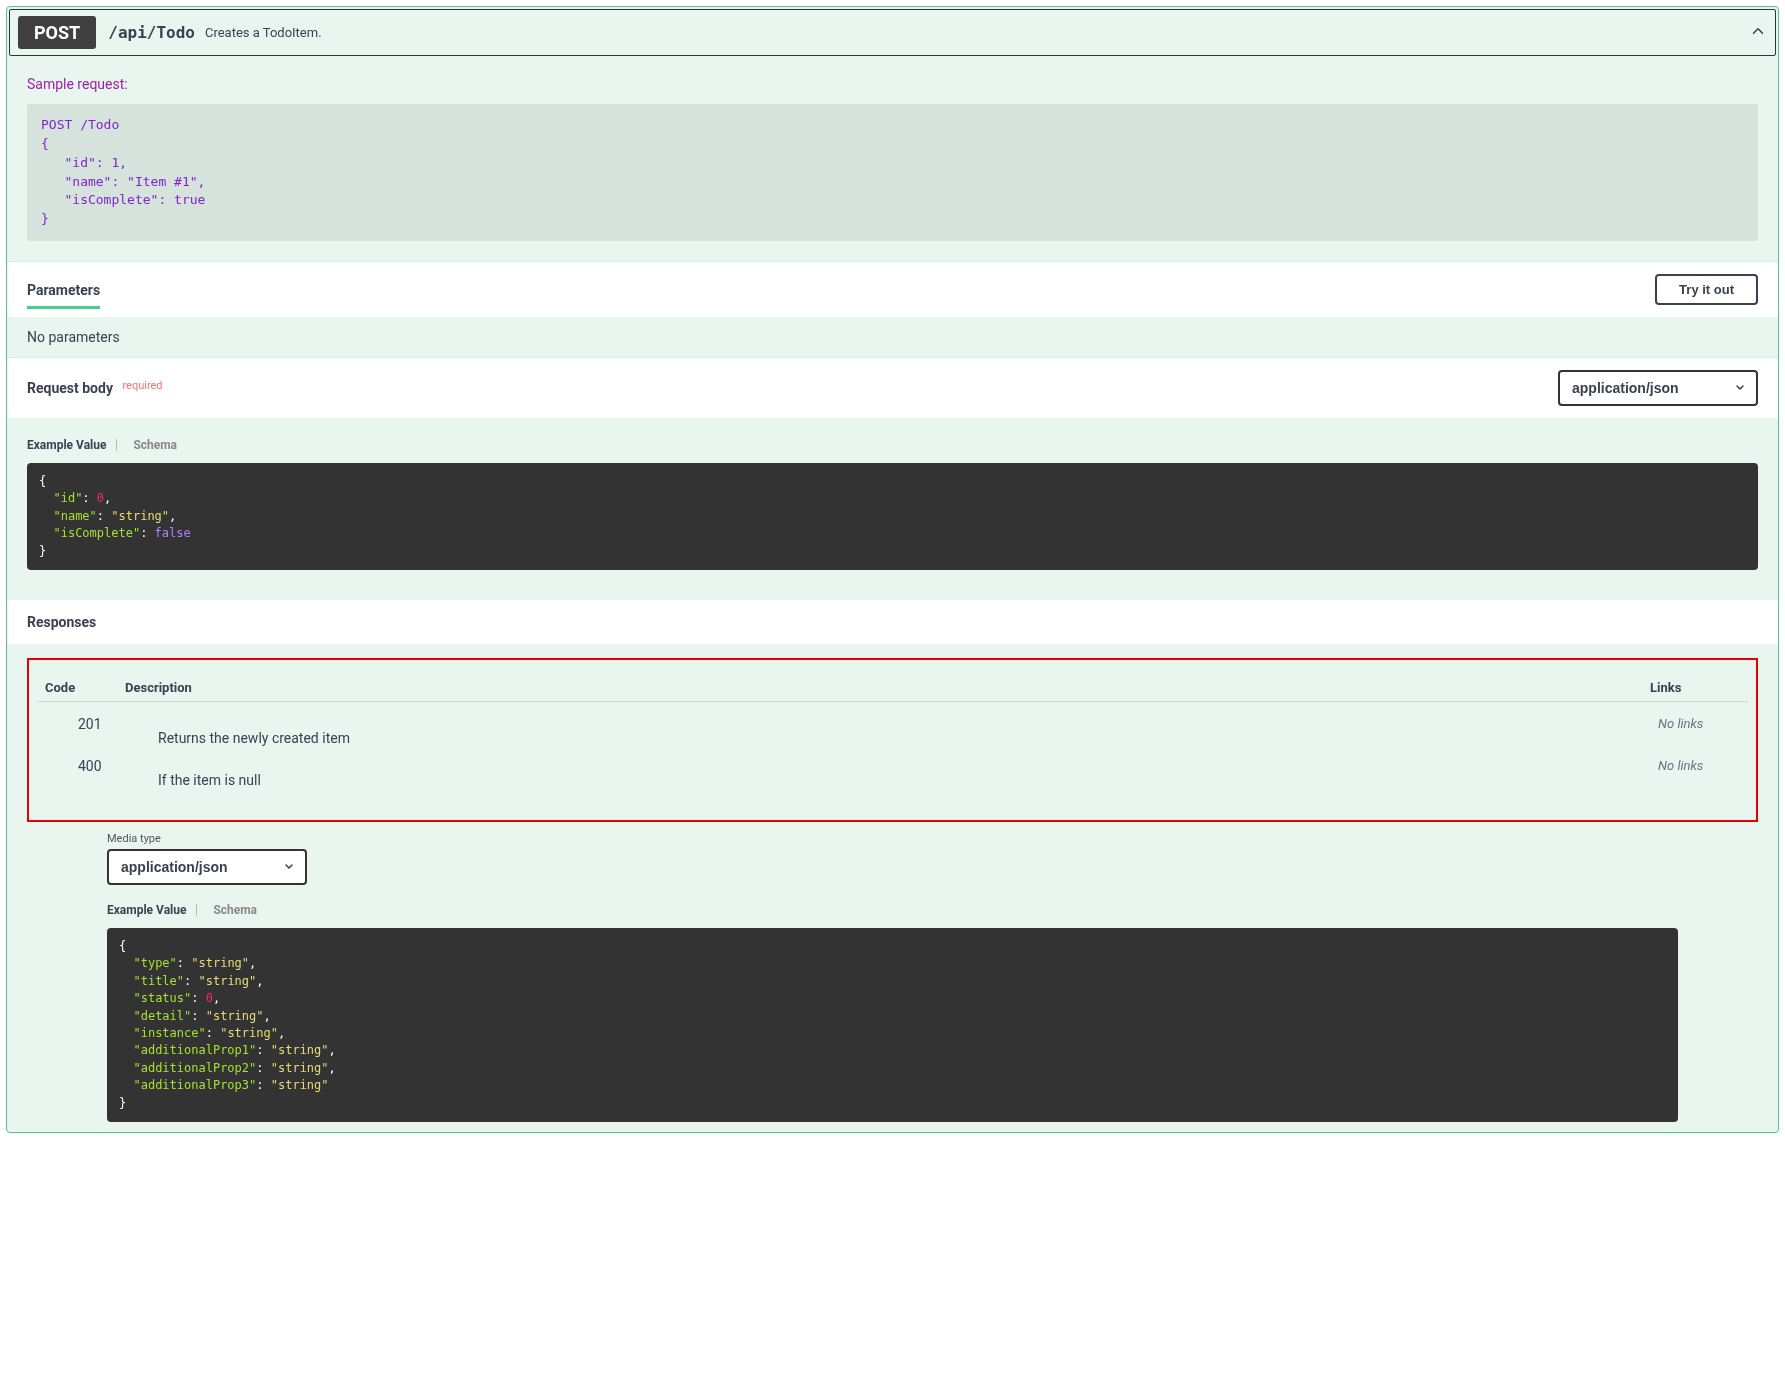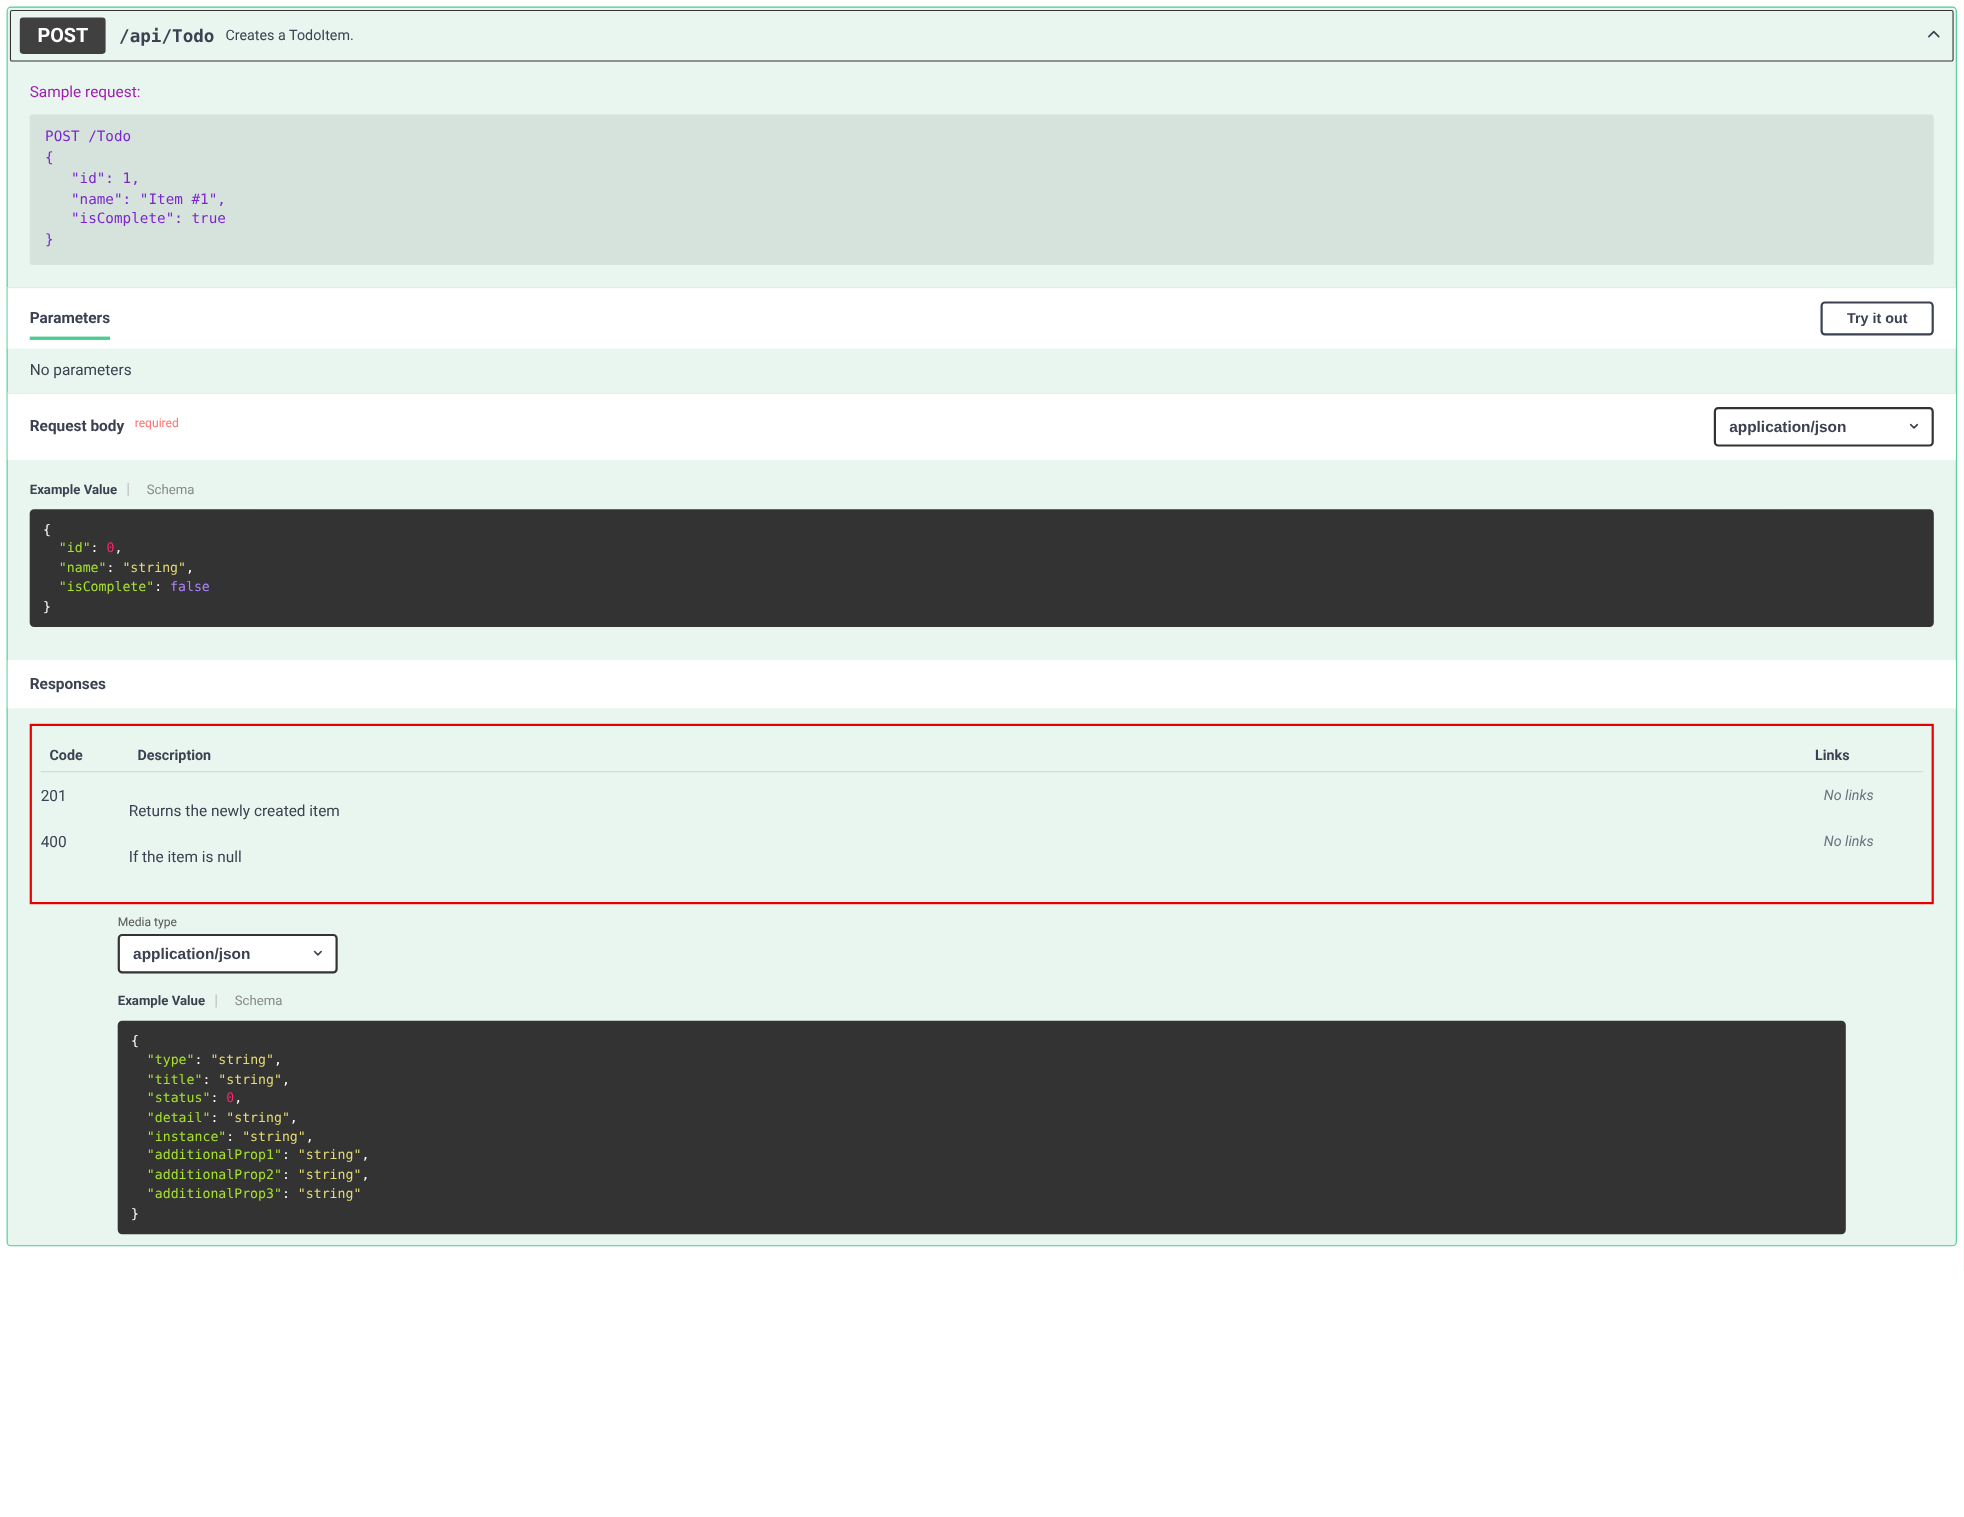--- a/index.html
+++ b/index.html
@@ -142,20 +142,21 @@
 .tab-active {
   font-size: 12px;
   font-weight: 700;
   color: #3b4151;
 }
 .tab-link {
   font-size: 12px;
   color: #888;
   margin-left: 6px;
   cursor: pointer;
+  font-weight: bold;
 }
 .tab-sep {
   display: inline-block;
   width: 1px;
   height: 12px;
   background: #bbb;
   margin: 0 6px;
   vertical-align: middle;
 }
 .json-block {
@@ -184,20 +185,21 @@
 }
 .resp-table {
   margin: 14px 20px 10px;
   border: 2px solid #e60000;
   padding: 14px 0 26px;
 }
 .resp-head, .resp-row {
   display: flex;
   align-items: flex-start;
   padding: 6px 8px;
+  margin-left: 41px;
 }
 .resp-head {
   border-bottom: 1px solid #c7ddd2;
   margin: 0 8px 8px;
 }
 .col-code { width: 80px; font-size: 14px; color: #3b4151; }
 .col-desc { flex: 1; font-size: 14px; color: #3b4151; }
 .col-links { width: 90px; font-size: 14px; color: #3b4151; }
 .resp-head .col-code,
 .resp-head .col-desc,

